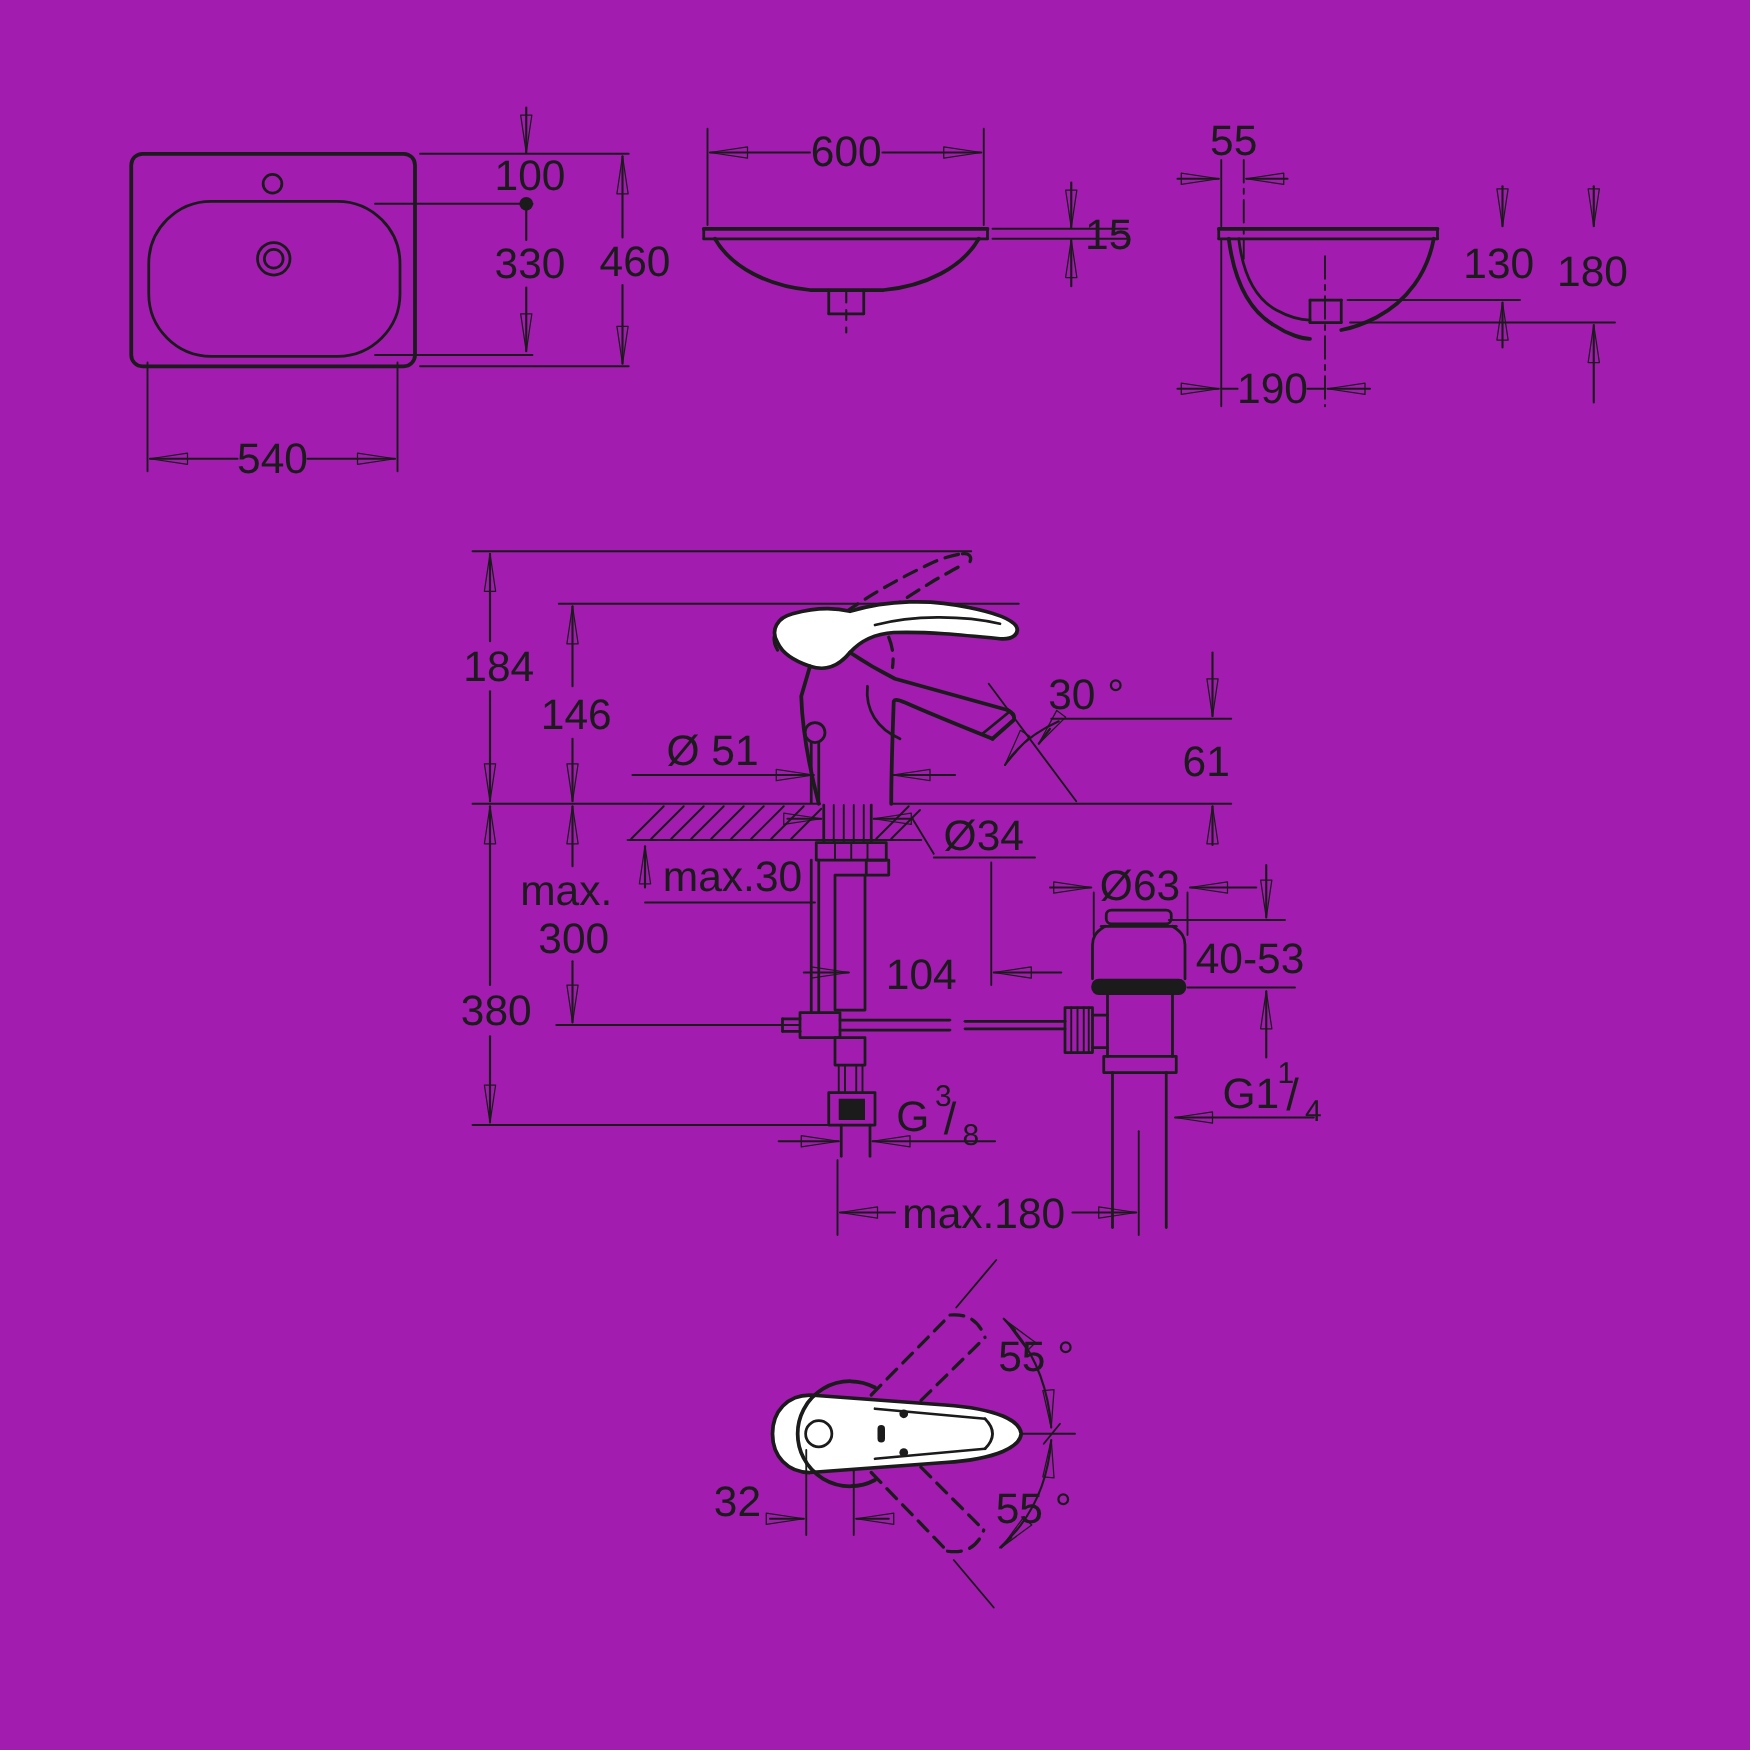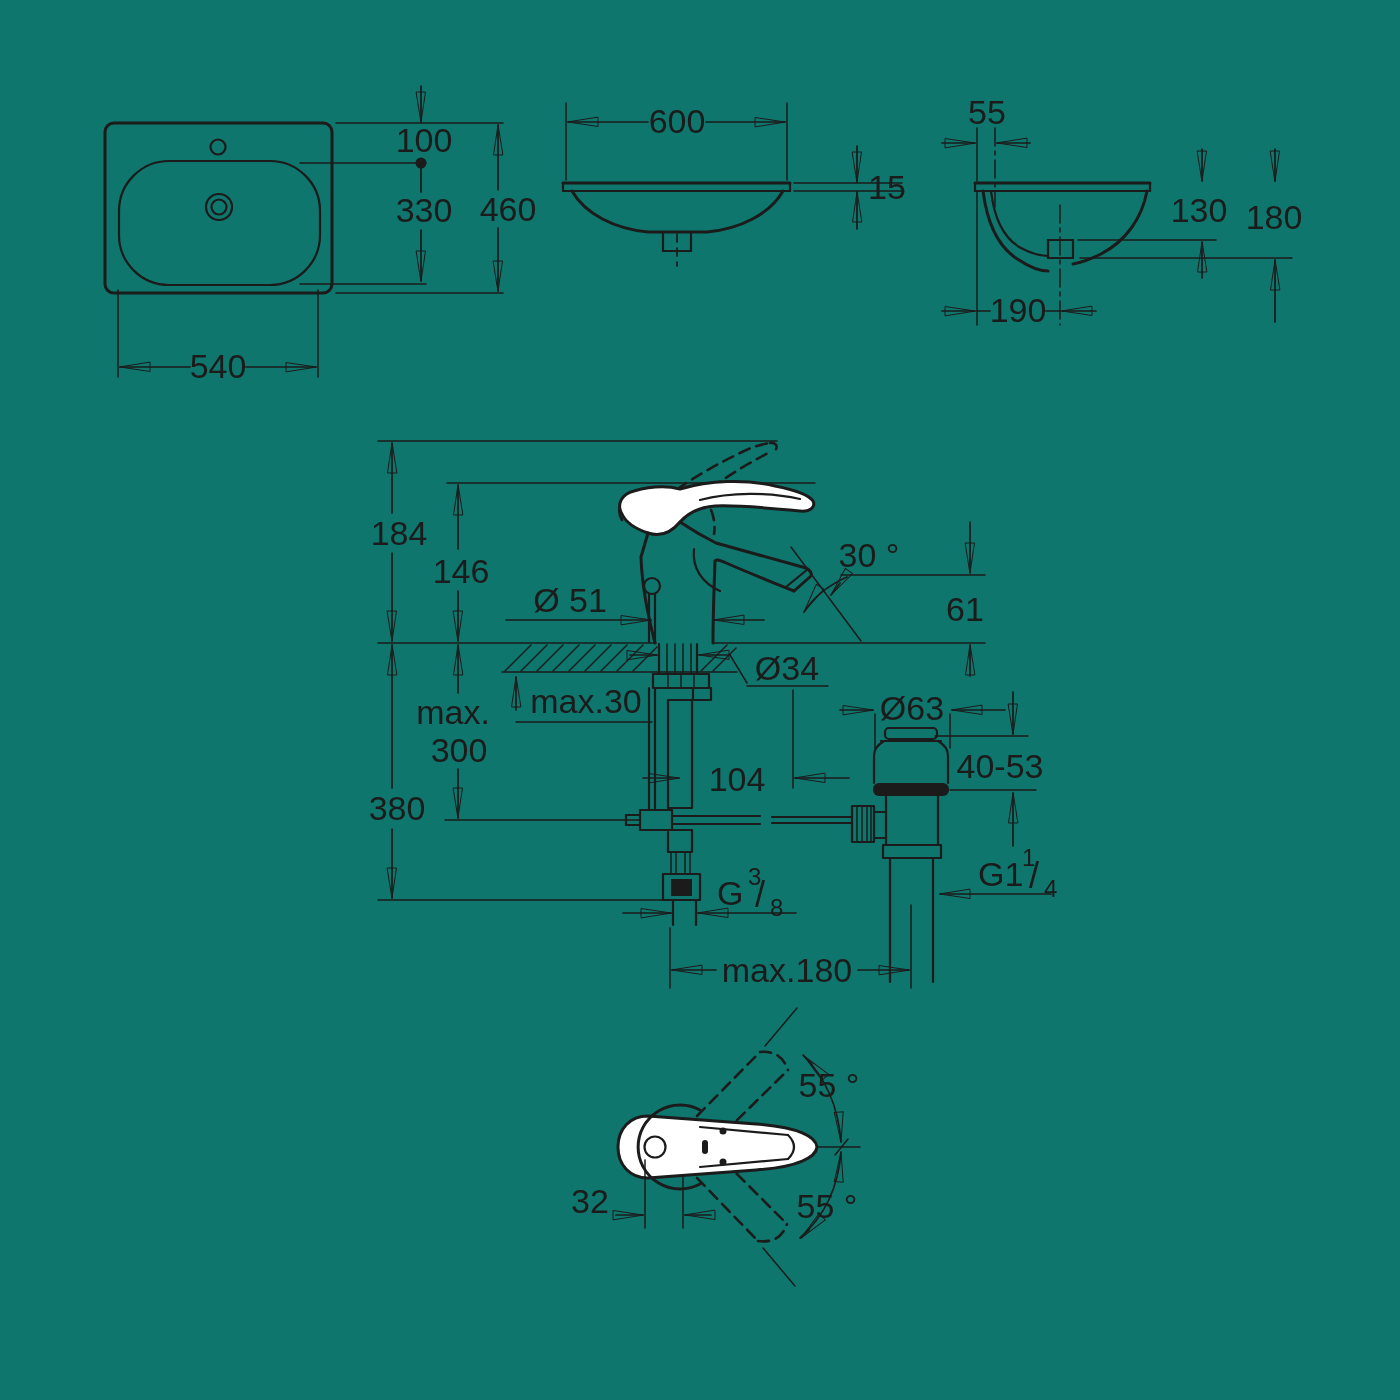--- a/index.html
+++ b/index.html
@@ -1,16 +1,16 @@
 <!DOCTYPE html>
 <html><head>
 <meta charset="utf-8">
 <style>
   html,body{margin:0;padding:0;background:#fff;}
-  .canvas{width:1400px;height:1400px;background:#0f766e;position:relative;font-family:"Liberation Sans",sans-serif;}
+  .canvas{width:1400px;height:1400px;background:#a21caf;position:relative;font-family:"Liberation Sans",sans-serif;}
   svg{display:block;}
   svg line,svg path,svg rect,svg circle,svg ellipse{stroke:#1b1b1b;fill:none;stroke-linecap:round;stroke-linejoin:round;}
   .o2{stroke-width:2.2;} .o3{stroke-width:3;}
   .dim{stroke-width:1.7;} .thin{stroke-width:1.5;}
   .cl{stroke-width:1.5;stroke-dasharray:18 5 4 5;}
   .dash{stroke-dasharray:8 6;stroke-width:1.7;}
   .hid{stroke-dasharray:11 7;stroke-width:2.6;}
   .ink{fill:#1b1b1b;stroke:none;}
   .wh{fill:#ffffff;}
   text{font:34px "Liberation Sans",sans-serif;fill:#1b1b1b;stroke:none;}

